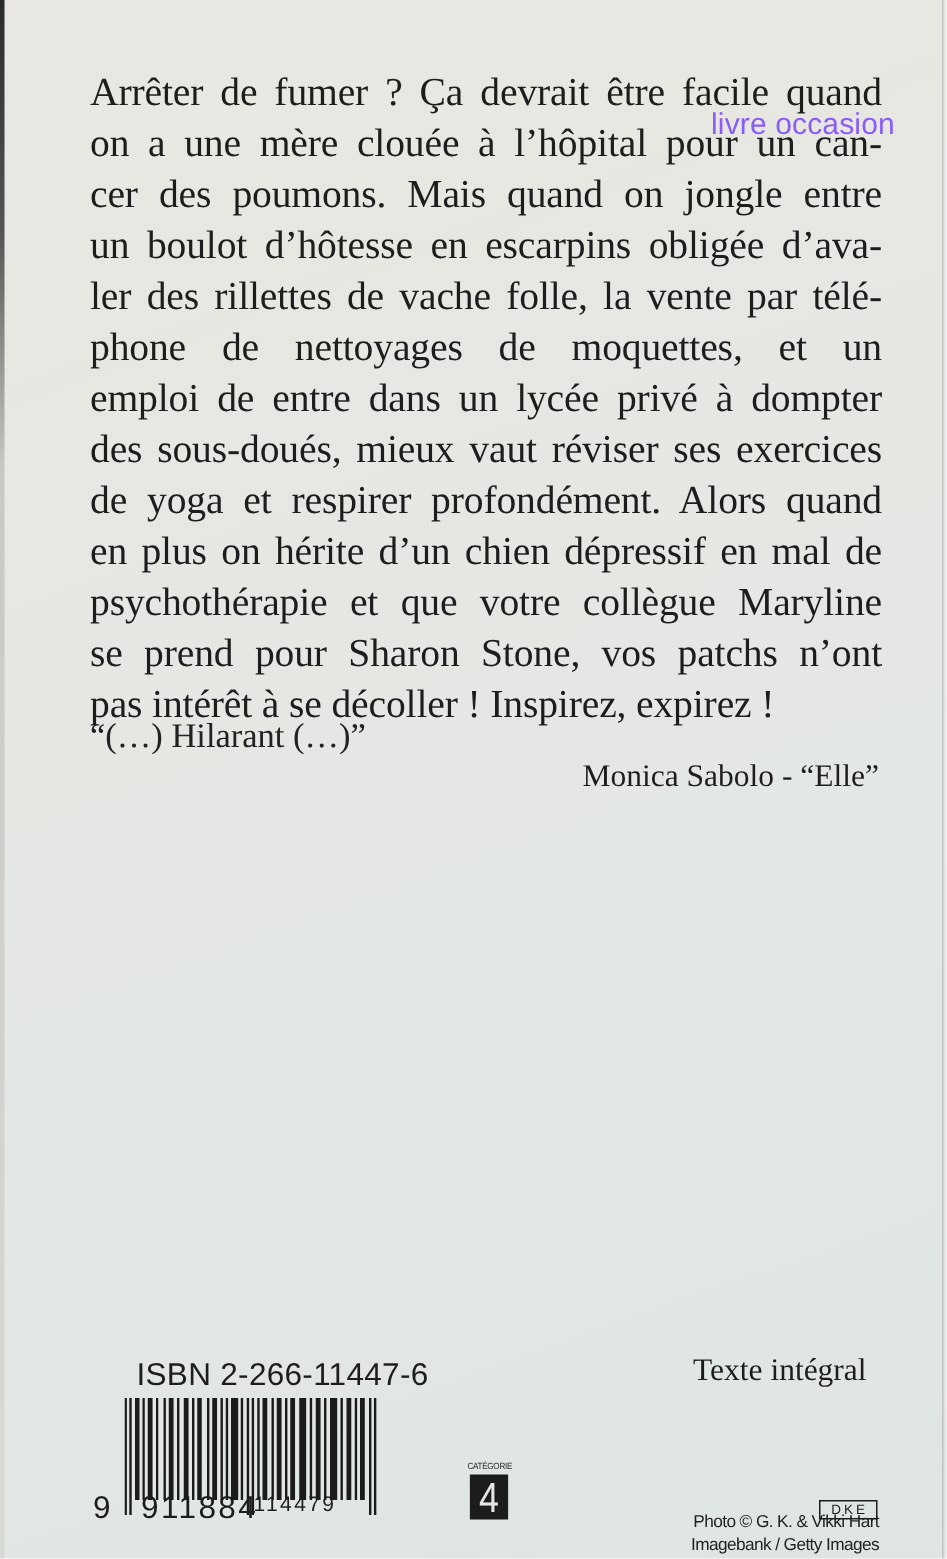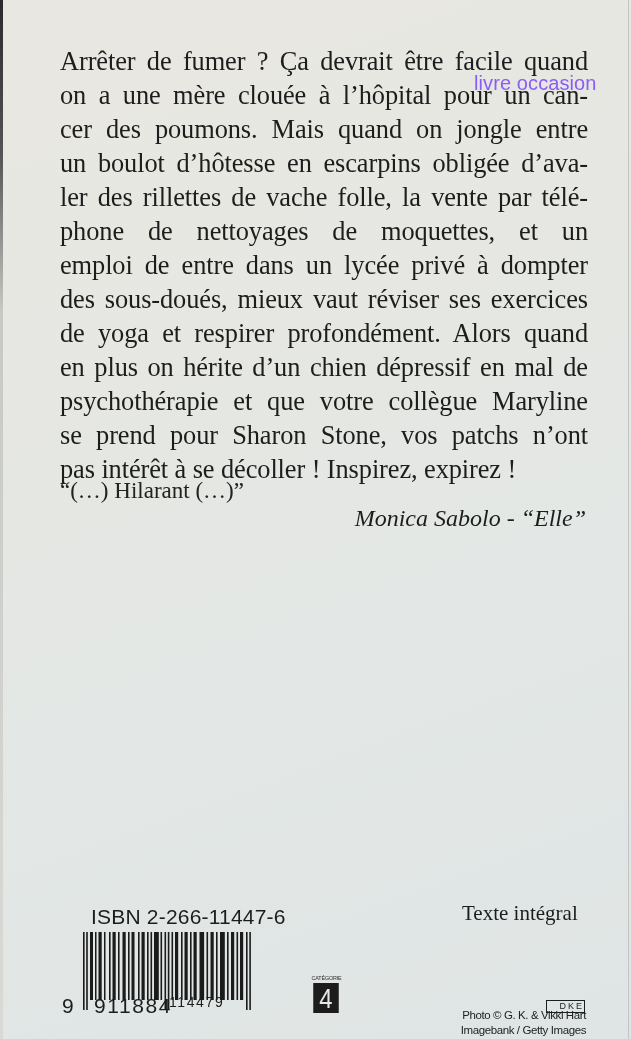--- a/index.html
+++ b/index.html
@@ -69,23 +69,22 @@
       top: 478px;
       font-family: "Liberation Serif", "DejaVu Serif", serif;
       font-size: 23px;
       color: #222;
     }
     .attribution {
       position: absolute;
       right: 45px;
       top: 505px;
       font-family: "Liberation Serif", "DejaVu Serif", serif;
-      font-size: 24px;
-      color: #1d1d1d;
-      font-style: italic;
+      font-size: 21px;
+      color: #1d1d1d;
     }
     .isbn {
       position: absolute;
       left: 91px;
       top: 905px;
       font-family: "Liberation Sans", "DejaVu Sans", sans-serif;
       font-size: 21px;
       color: #1d1d1d;
       letter-spacing: 0.2px;
     }
@@ -174,21 +173,21 @@
       position: absolute;
       left: 546px;
       top: 1000px;
       width: 39px;
       height: 13px;
       border: 1.5px solid #1d1d1d;
       box-sizing: border-box;
       font-family: "Liberation Sans", "DejaVu Sans", sans-serif;
       font-size: 9px;
       line-height: 10px;
-      text-align: right;
+      text-align: center;
       color: #1d1d1d;
       letter-spacing: 2px;
       padding-left: 2px;
     }
   </style>
 </head>
 <body>
 
 <div class="left-edge"></div>
 <div class="right-edge"></div>

